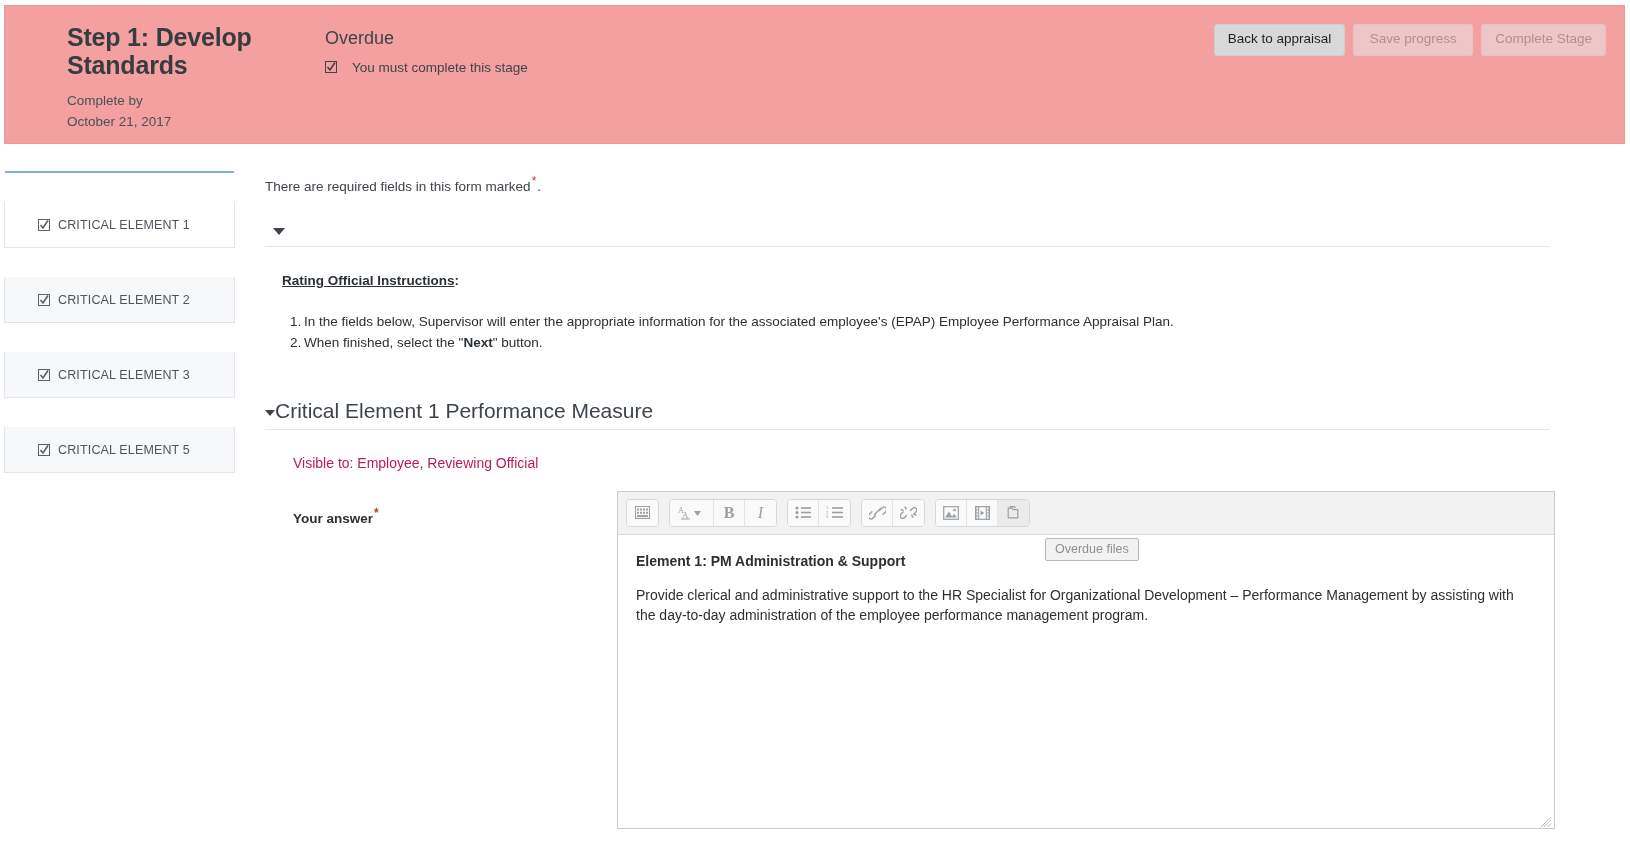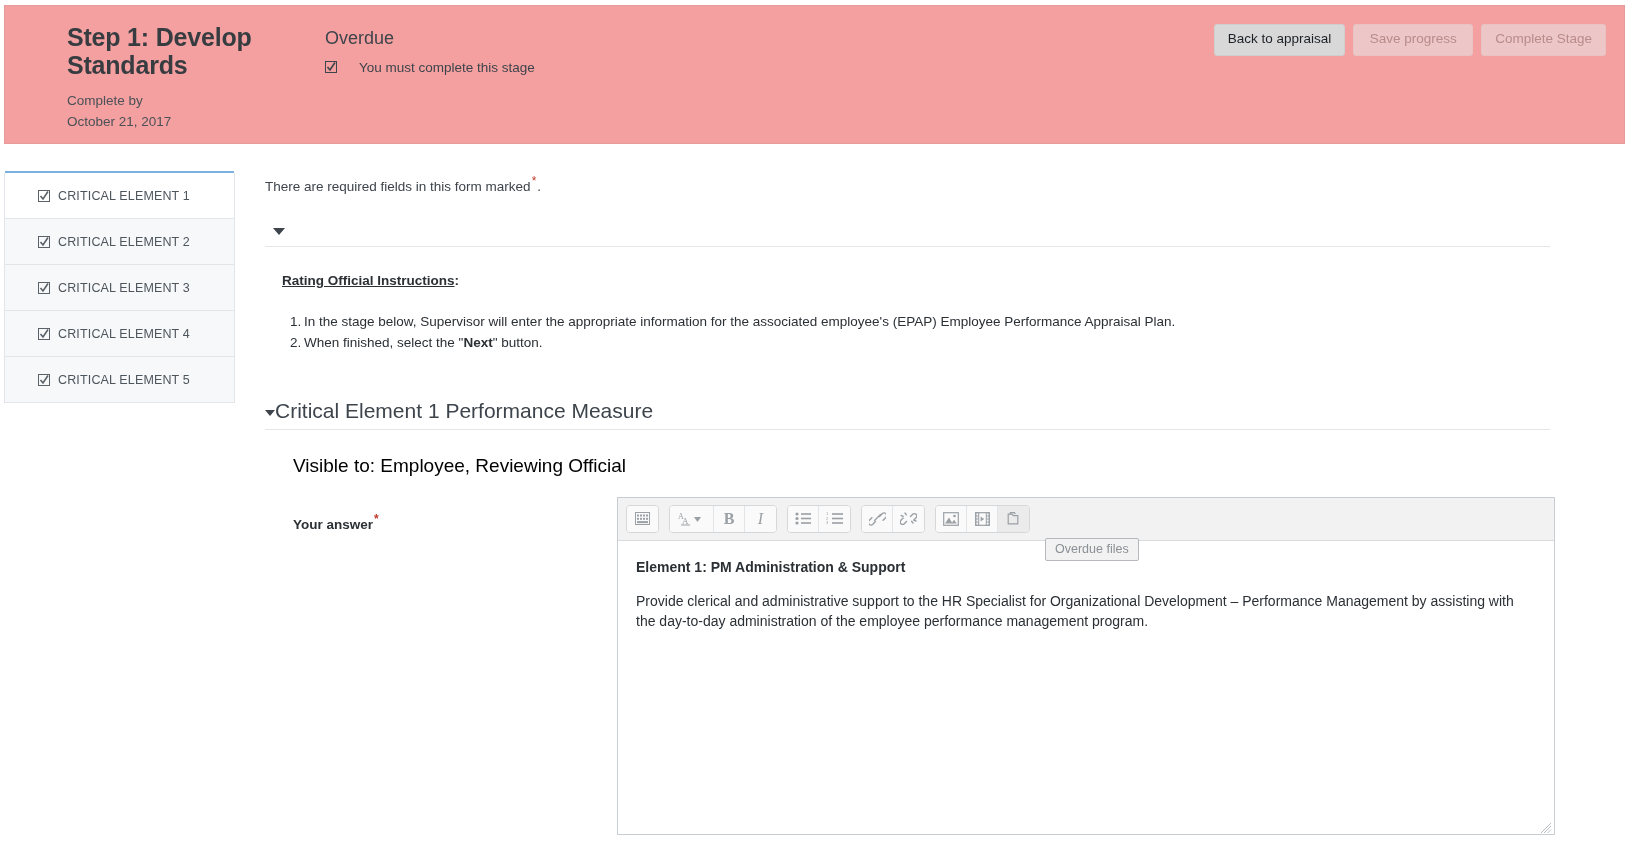--- a/index.html
+++ b/index.html
@@ -53,21 +53,21 @@
     font-size: 18px;
     color: #3d444b;
     margin-bottom: 10px;
     line-height: 1.2;
   }
   .stage-requirement {
     font-size: 13.5px;
     color: #3d444b;
     display: flex;
     align-items: center;
-    gap: 22px;
+    gap: 15px;
   }
   .check-box-icon {
     display: inline-block;
     width: 12px; height: 12px;
     position: relative;
     flex: 0 0 auto;
   }
   .check-box-icon svg { display: block; }
 
   .banner-buttons {
@@ -117,20 +117,21 @@
     display: flex;
     align-items: center;
     padding-left: 33px;
     font-size: 12.5px;
     letter-spacing: 0.15px;
     color: #4d555d;
     border: 1px solid #e2e6ea;
     border-top: none;
     background: #f7f8f9;
     cursor: pointer;
+    margin-top: 29px;
   }
   .sidebar-item.active {
     background: #ffffff;
     border-left-color: #e2e6ea;
     border-right-color: #e2e6ea;
   }
   .sidebar-item .check-box-icon { margin-right: 8px; }
   .sidebar-label { white-space: nowrap; }
 
   
@@ -212,22 +213,22 @@
   }
   .section-title {
     font-size: 21px;
     color: #3d444b;
     line-height: 1.15;
   }
 
   .visible-to {
     margin-top: 25px;
     padding-left: 28px;
-    font-size: 19px;
-    color: #000000;
+    font-size: 14px;
+    color: #be185d;
   }
 
   .answer-row {
     margin-top: 20px;
     position: relative;
   }
   .answer-label {
     position: absolute;
     left: 28px; top: 15px;
     font-size: 13.5px;
@@ -378,29 +379,20 @@
   <div class="sidebar-item">
     <span class="check-box-icon">
       <svg width="12" height="12" viewBox="0 0 12 12">
         <rect x="0.5" y="0.5" width="11" height="11" fill="none" stroke="#5a6168" stroke-width="1"></rect>
         <path d="M2.5 6 L5 9 L10 1.5" fill="none" stroke="#5a6168" stroke-width="1.6"></path>
       </svg>
     </span>
     <span class="sidebar-label">CRITICAL ELEMENT 3</span>
   </div>
 
-  <div class="sidebar-item">
-    <span class="check-box-icon">
-      <svg width="12" height="12" viewBox="0 0 12 12">
-        <rect x="0.5" y="0.5" width="11" height="11" fill="none" stroke="#5a6168" stroke-width="1"></rect>
-        <path d="M2.5 6 L5 9 L10 1.5" fill="none" stroke="#5a6168" stroke-width="1.6"></path>
-      </svg>
-    </span>
-    <span class="sidebar-label">CRITICAL ELEMENT 4</span>
-  </div>
 
   <div class="sidebar-item">
     <span class="check-box-icon">
       <svg width="12" height="12" viewBox="0 0 12 12">
         <rect x="0.5" y="0.5" width="11" height="11" fill="none" stroke="#5a6168" stroke-width="1"></rect>
         <path d="M2.5 6 L5 9 L10 1.5" fill="none" stroke="#5a6168" stroke-width="1.6"></path>
       </svg>
     </span>
     <span class="sidebar-label">CRITICAL ELEMENT 5</span>
   </div>
@@ -415,21 +407,21 @@
   <div class="collapse-row">
     <span class="caret-down"></span>
   </div>
 
   <div class="instructions">
     <div class="instr-heading">
       <u>Rating Official Instructions</u><span>:</span>
     </div>
     <ol class="instr-list">
       <li>
-        <span class="num">1.</span><span>In the stage below, Supervisor will enter the appropriate information for the associated employee's (EPAP) Employee Performance Appraisal Plan.</span>
+        <span class="num">1.</span><span>In the fields below, Supervisor will enter the appropriate information for the associated employee's (EPAP) Employee Performance Appraisal Plan.</span>
       </li>
       <li>
         <span class="num">2.</span><span>When finished, select the "</span><b>Next</b><span>" button.</span>
       </li>
     </ol>
   </div>
 
   <div class="section-head">
     <span class="caret-small"></span>
     <span class="section-title">Critical Element 1 Performance Measure</span>

